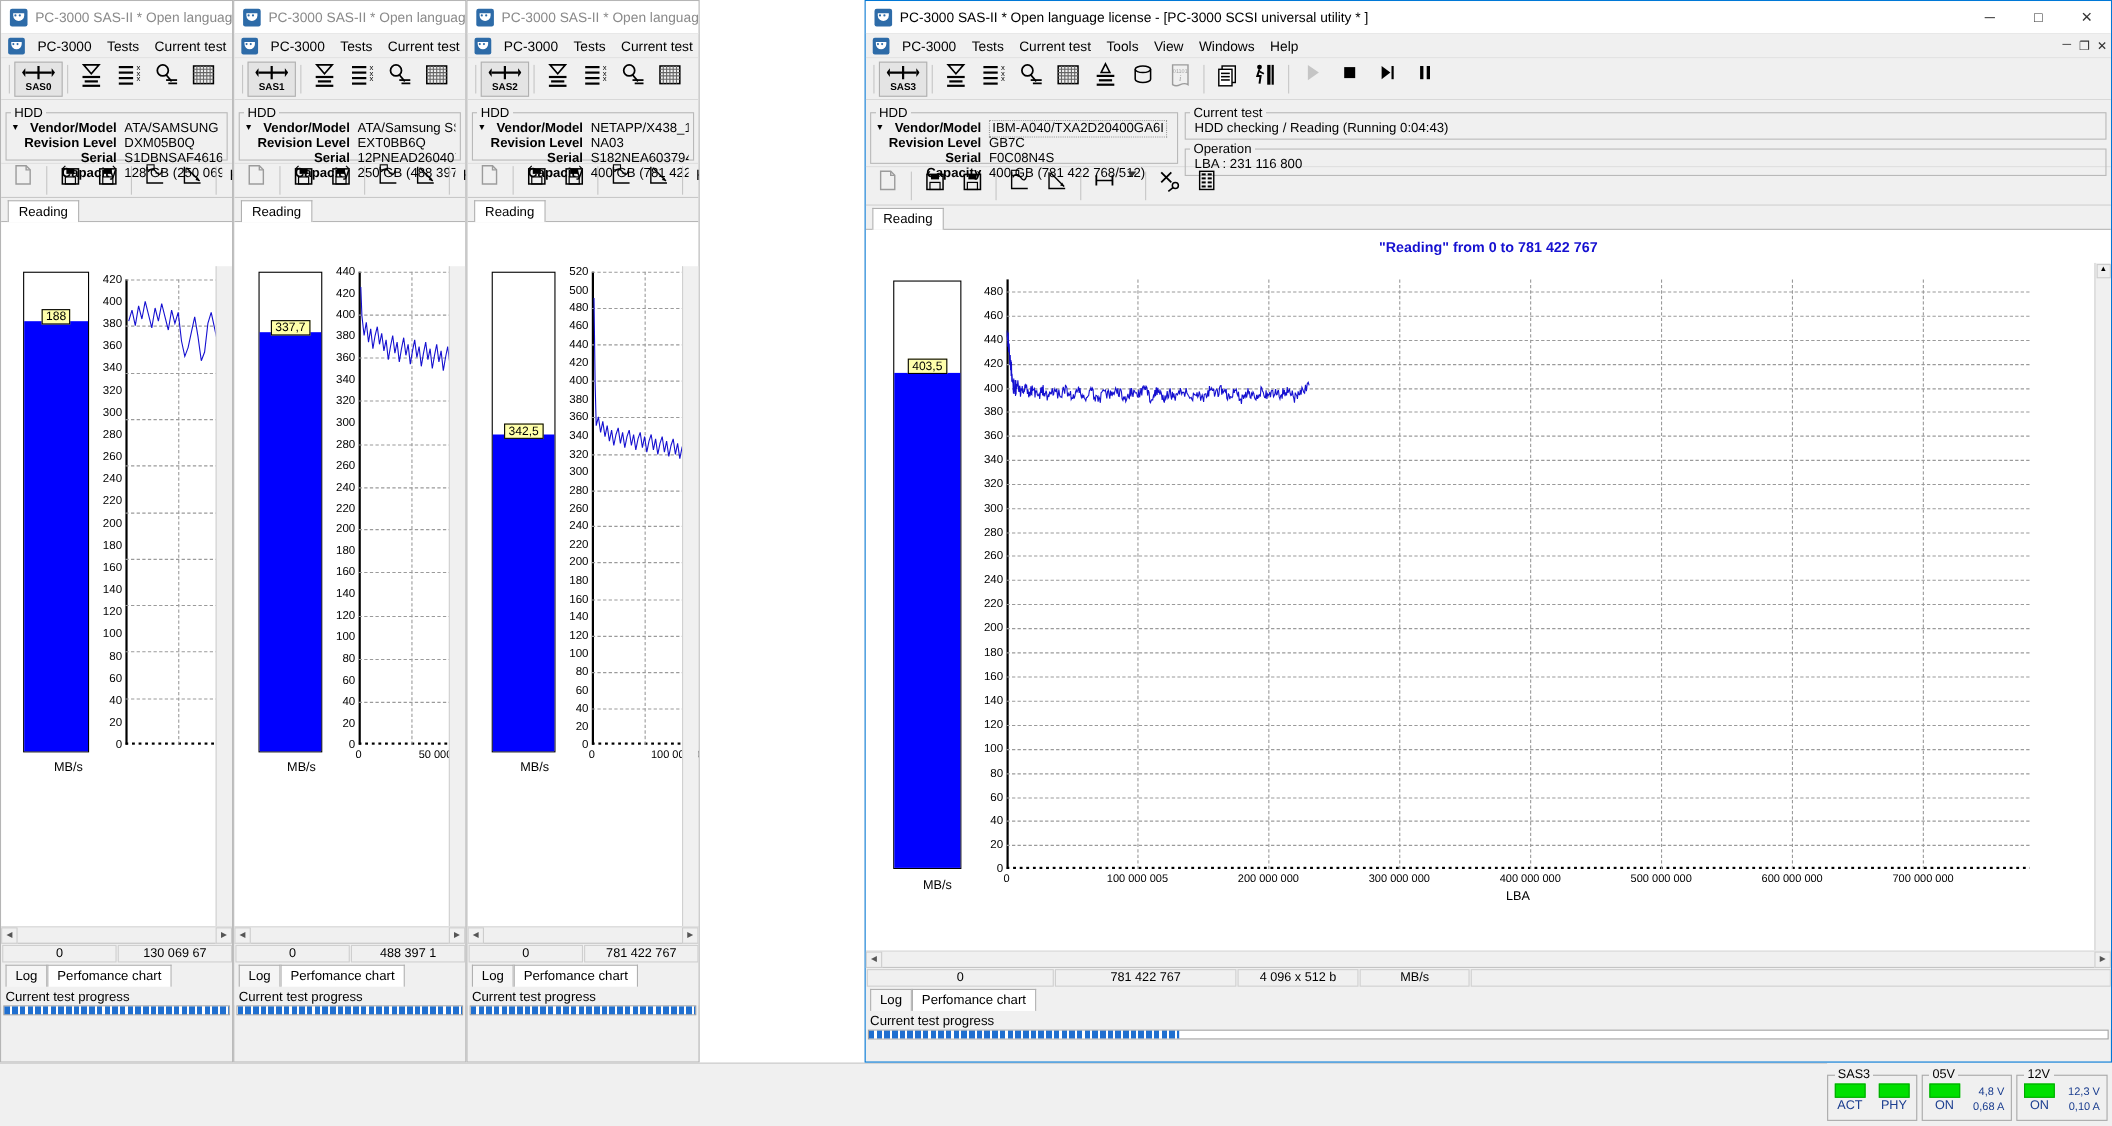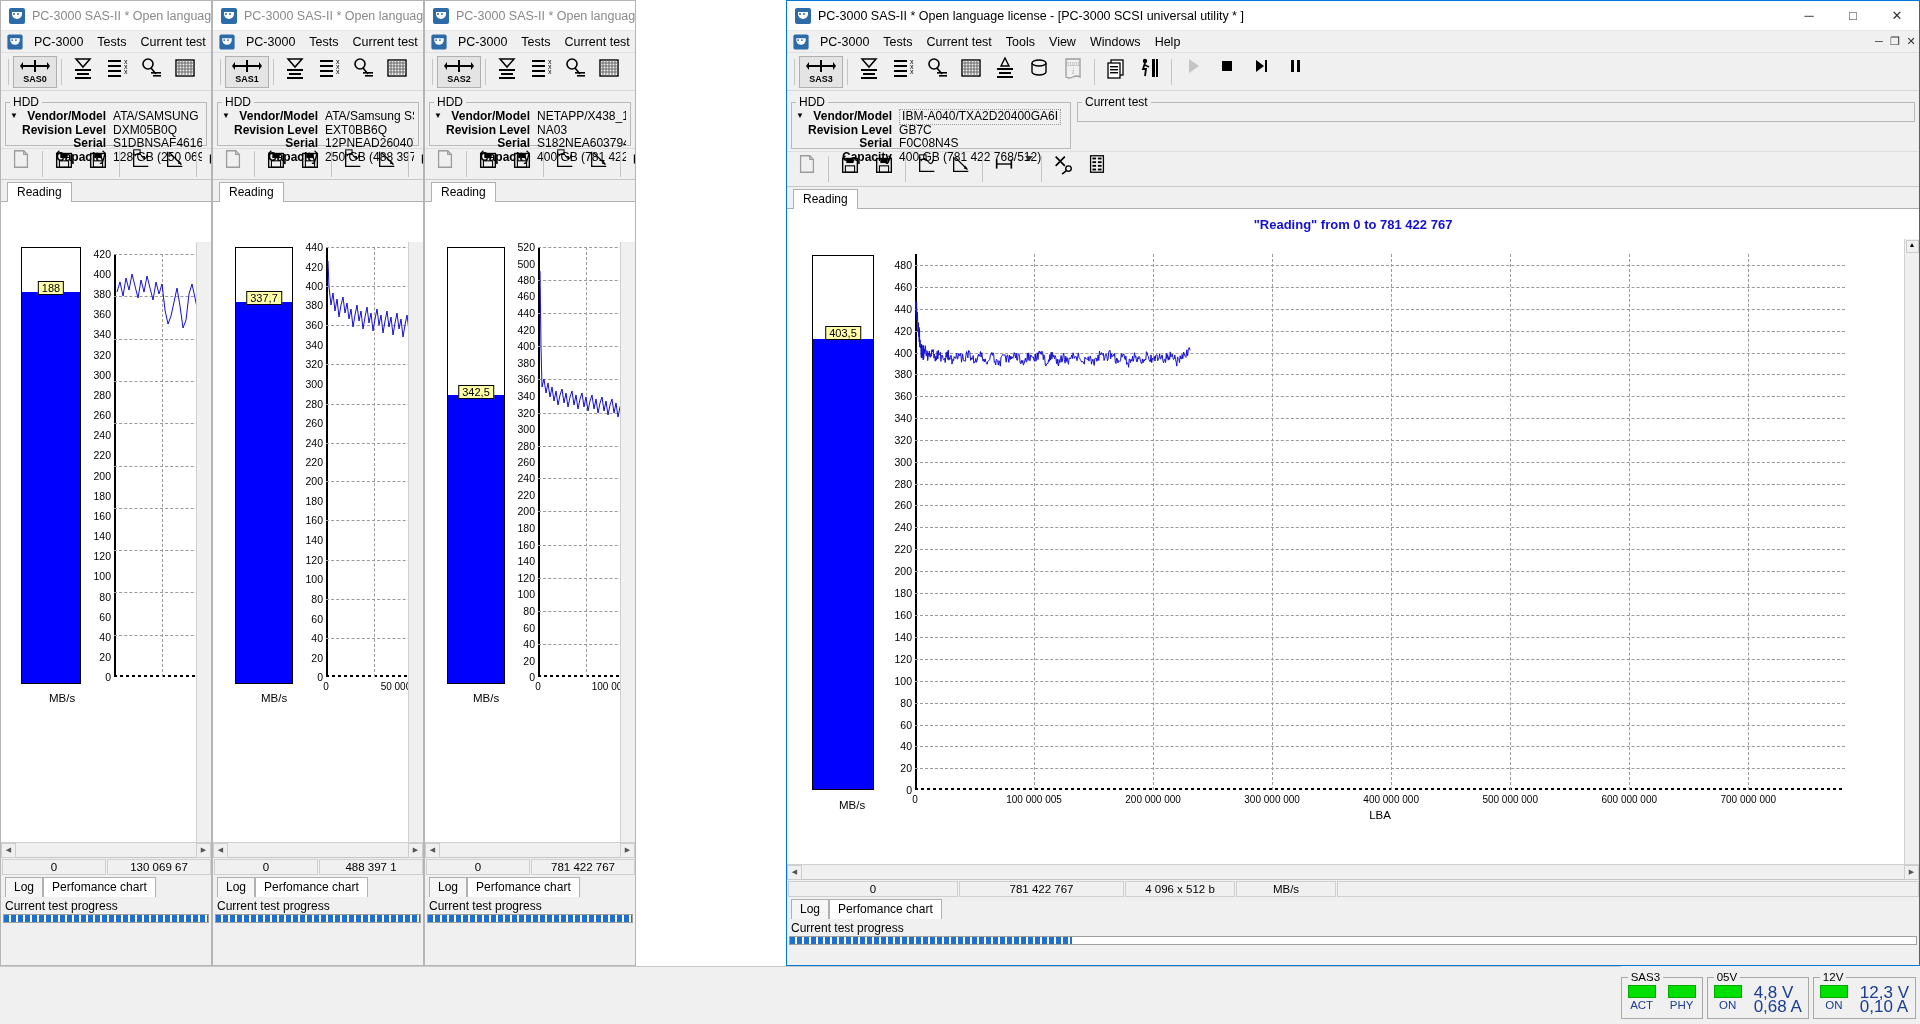--- a/index.html
+++ b/index.html
@@ -216,21 +216,21 @@
     background:#f0f0f0;
   }
   fieldset.dev {
     border:1px solid #a8a8a8; margin:0; padding:1px 6px 3px 6px; height:48px;
   }
   fieldset.dev > legend { font-size:11.5px; padding:0 3px; }
   .dev-inner { display:flex; gap:12px; align-items:flex-start; }
   .dev-item { text-align:center; }
   .led { width:28px; height:13px; background:#00e000; border:1px solid #0a0; margin: 1px auto 1px auto; }
   .dev-lbl { font-size:11.5px; color:#1a3d8f; }
-  .dev-vals { font-size:17px; color:#1a3d8f; text-align:left; padding-top:2px; line-height:14px; }
+  .dev-vals { font-size:10px; color:#1a3d8f; text-align:right; padding-top:2px; line-height:14px; }
 
   .bottom-strip {
     position:absolute; left:0; right:0; bottom:0; height:58px; background:#f0f0f0;
     border-top:1px solid #c8c8c8;
   }
 </style>
 </head>
 <body>
 
 <div id="root">
@@ -1072,20 +1072,25 @@
             <div class="k">Serial</div>
             <div class="v">F0C08N4S</div>
             <div class="k">Capacity</div>
             <div class="v">400 GB (781 422 768/512)</div>
           </div>
         </div>
       </fieldset>
       <div style="flex:1 1 auto; display:flex; flex-direction:column; gap:1px; min-width:0;">
         <fieldset class="gb" style="flex:0 0 27px; padding-top:0;">
           <legend>Current test</legend>
+          <div style="font-size:12px; padding-left:4px;">HDD checking / Reading (Running 0:04:43)</div>
+        </fieldset>
+        <fieldset class="gb" style="flex:1 1 auto; padding-top:0;">
+          <legend>Operation</legend>
+          <div style="font-size:12px; padding-left:4px;">LBA : 231 116 800</div>
         </fieldset>
       </div>
     </div>
 
     <div class="toolbar2" style="height:36px;">
       <span class="tb-btn disabled">
         <svg width="22" height="22" viewBox="0 0 24 24">
             <path d="M5 3 h10 l4 4 v14 H5 Z" fill="none" stroke="#000" stroke-width="1.4"></path>
             <path d="M15 3 v4 h4" fill="none" stroke="#000" stroke-width="1.4"></path>
           </svg>

